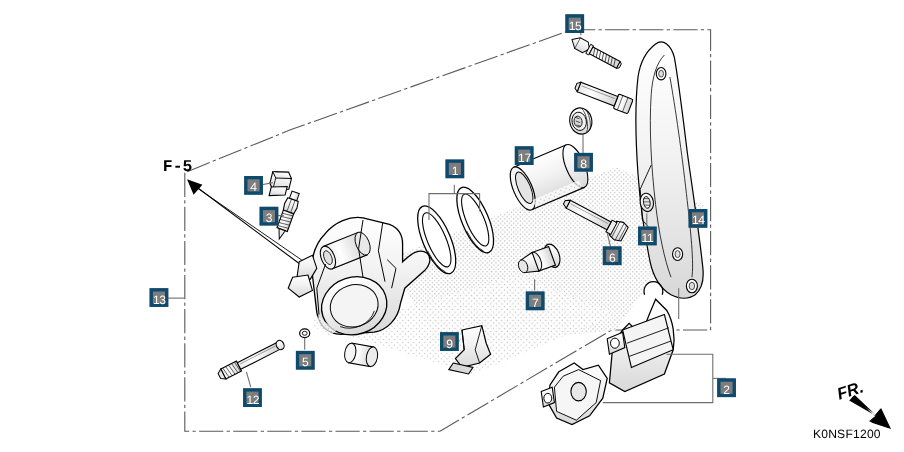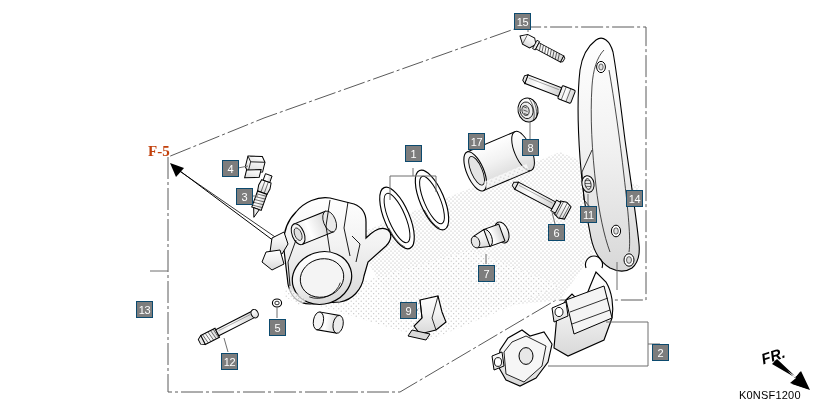--- a/index.html
+++ b/index.html
@@ -2,26 +2,26 @@
 <html><head>
 <meta charset="utf-8">
 <style>
   html,body{margin:0;padding:0;background:#fff;}
   body{width:822px;height:411px;overflow:hidden;
        font-family:"Liberation Sans",sans-serif;}
   #stage{position:relative;width:822px;height:411px;background:#ffffff;}
   #art{position:absolute;left:0;top:0;}
 
   .callout{position:absolute;width:17px;height:17px;background:#7d7d7d;
-           border:1px solid #0c4a6e;color:#ffffff;font-size:11px;
+           border:3px solid #0c4a6e;color:#ffffff;font-size:11px;
            line-height:17px;text-align:center;font-family:"Liberation Sans",sans-serif;
            box-sizing:border-box;letter-spacing:-0.3px;}
 
-  .f5label{position:absolute;font-size:15px;font-weight:bold;color:#c2410c;
-           font-family:Liberation Serif, serif;letter-spacing:0px;}
+  .f5label{position:absolute;font-size:15px;font-weight:bold;color:#000000;
+           font-family:Liberation Mono, monospace;letter-spacing:0px;}
 
   .partno{position:absolute;font-size:11px;color:#000;
           font-family:"Liberation Sans",sans-serif;letter-spacing:0.2px;}
 
   .frlabel{position:absolute;font-size:15px;font-weight:bold;font-style:italic;
            color:#000;font-family:"Liberation Sans",sans-serif;
            transform:rotate(-18deg);}
 </style>
 </head>
 <body>
@@ -380,21 +380,21 @@
 <div class="callout" style="left:236px;top:188px;">3</div>
 <div class="callout" style="left:222px;top:160px;">4</div>
 <div class="callout" style="left:269px;top:319px;">5</div>
 <div class="callout" style="left:548px;top:224px;">6</div>
 <div class="callout" style="left:478px;top:265px;">7</div>
 <div class="callout" style="left:522px;top:139px;">8</div>
 <div class="callout" style="left:400px;top:302px;">9</div>
 <div class="callout" style="left:221px;top:353px;">12</div>
 <div class="callout" style="left:580px;top:206px;">11</div>
 <div class="callout" style="left:468px;top:133px;">17</div>
-<div class="callout" style="left:136px;top:262px;margin-top:39px;">13</div>
+<div class="callout" style="left:136px;top:262px;">13</div>
 <div class="callout" style="left:610px;top:190px;margin-left:16px;">14</div>
 <div class="callout" style="left:514px;top:13px;">15</div>
 
 <div class="f5label" style="left:148px;top:143px;">F-5</div>
 
 <div class="frlabel" style="left:761px;top:347px;">FR.</div>
 
 <svg style="position:absolute;left:770px;top:358px;" width="48" height="36">
   <polygon points="2,6 26,20 20,25 38,31 30,14 25,20 6,2" fill="#000"></polygon>
   <path d="M4,4 L28,20 L22,26 L40,32 L31,13 L26,19 L7,1 Z" fill="#000"></path>

